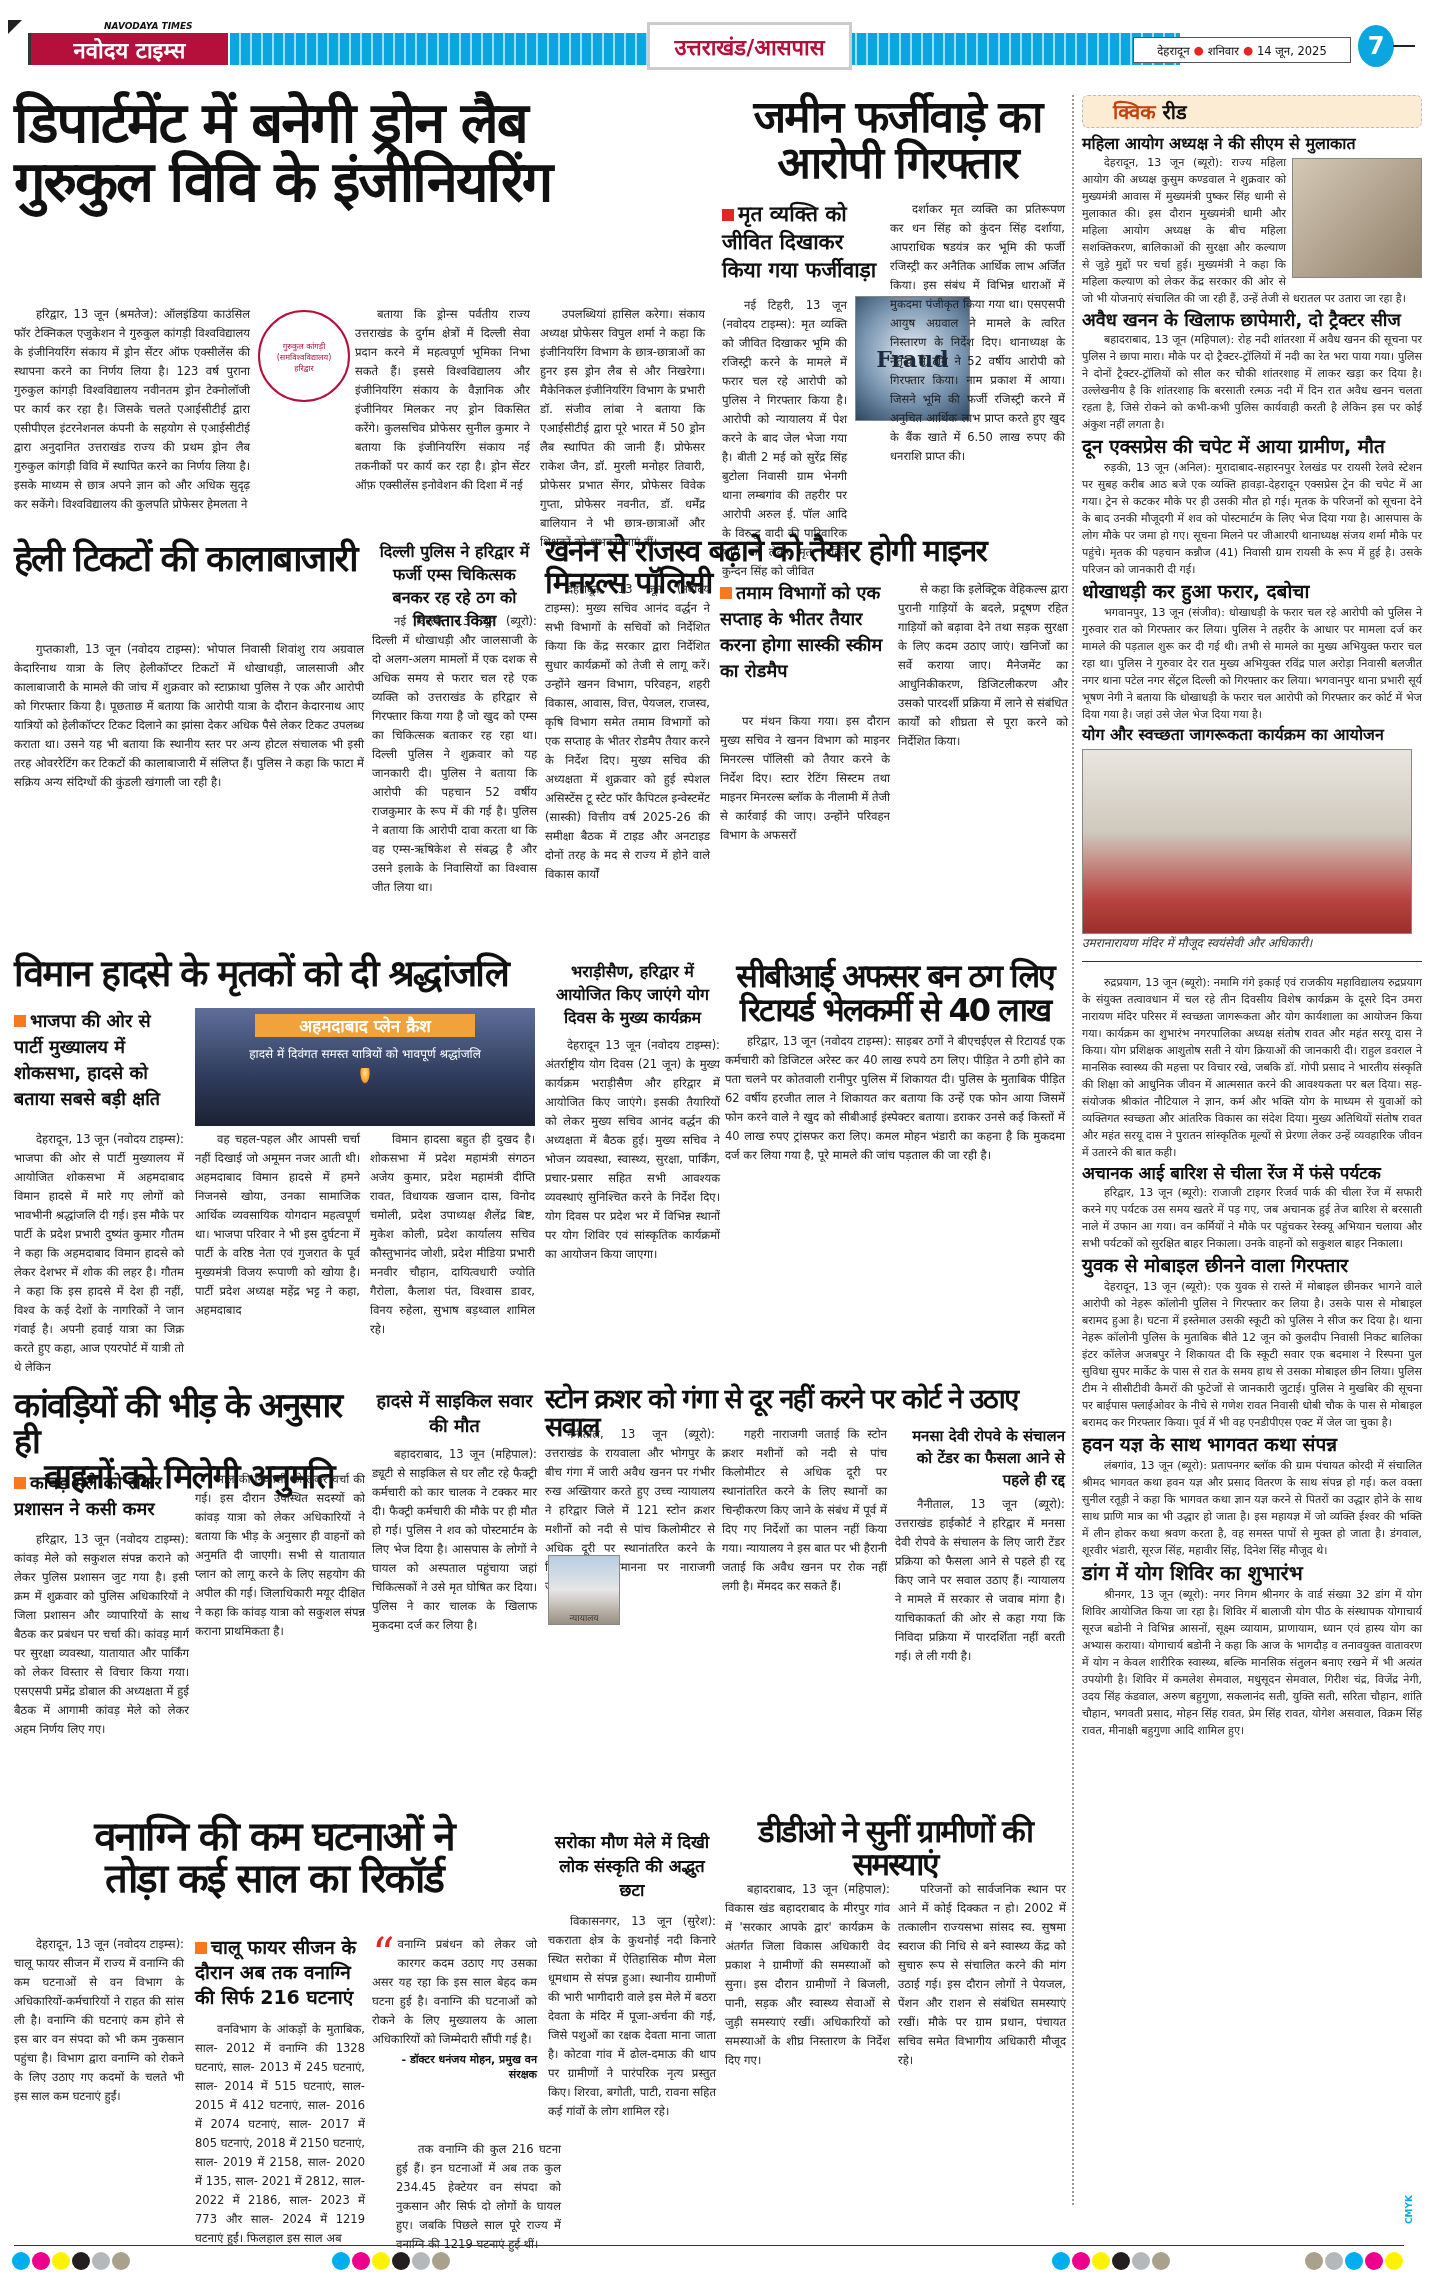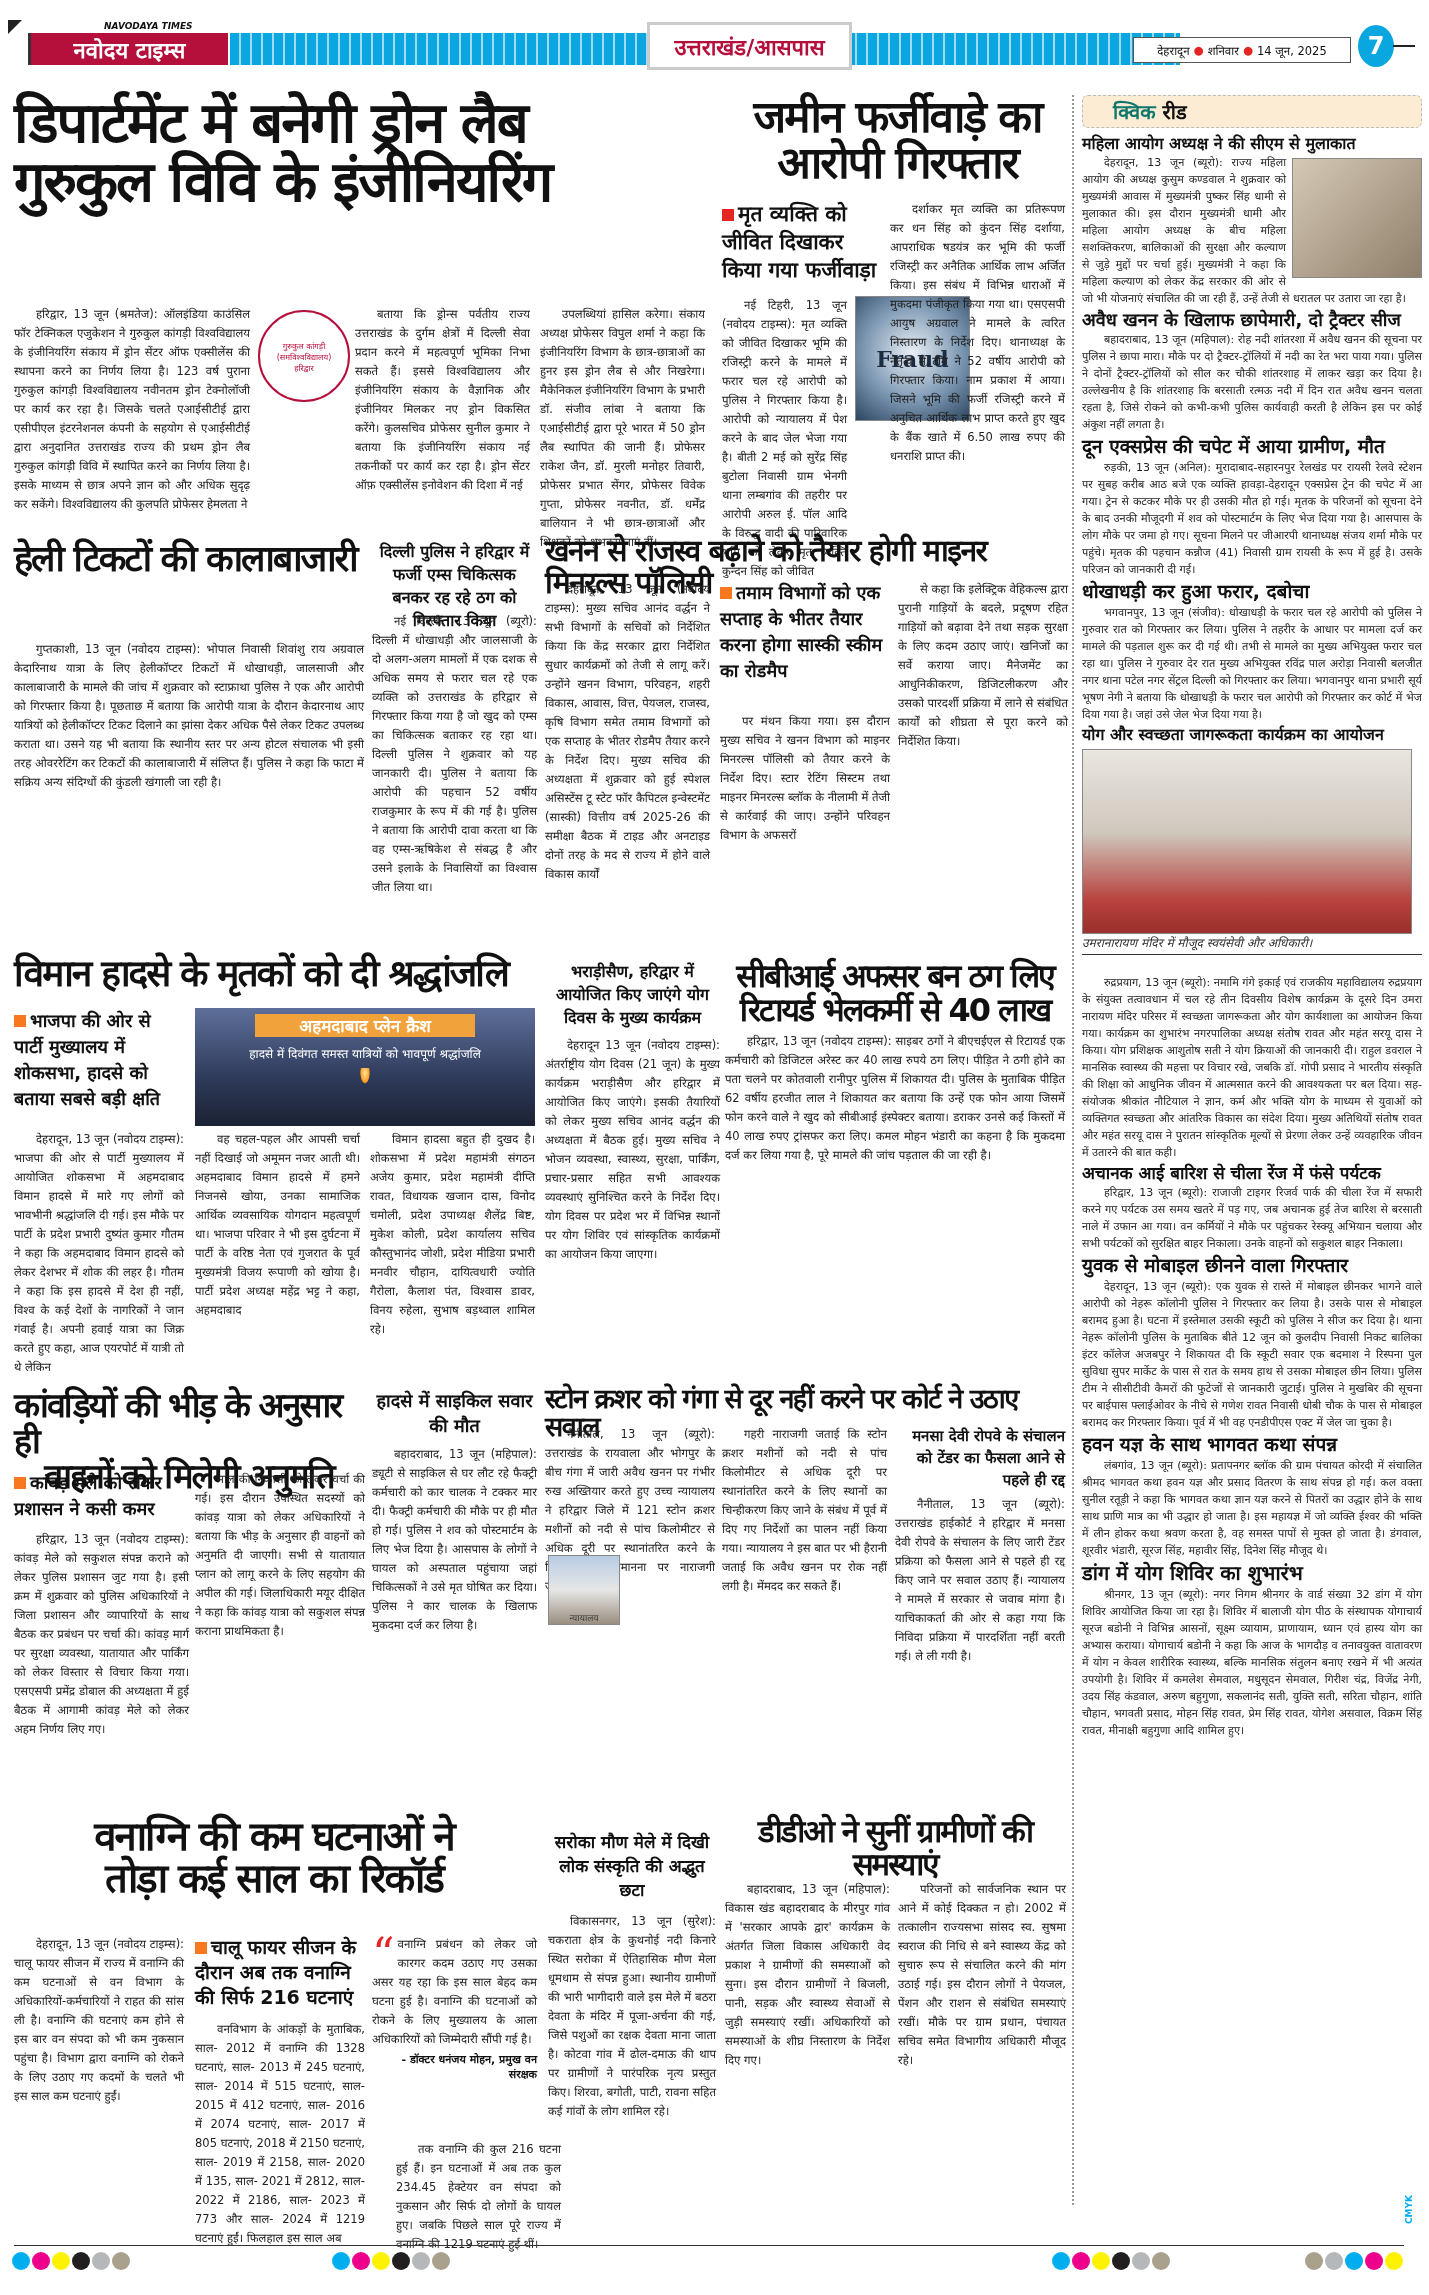--- a/index.html
+++ b/index.html
@@ -73,21 +73,21 @@
   </div>
 <div class="abs photo" style="left:855px;top:296px;width:115px;height:125px;background:radial-gradient(circle at 50% 45%,#e8eef5 0,#7d98b3 55%,#2c4560 100%);align-items:center;">
   <span style="color:#1b2c40;font-size:22px;font-weight:bold;font-family:'DejaVu Serif',serif;">Fraud</span>
 </div>
 <div class="abs txt" style="left:890px;top:200px;width:175px;">
     <p>दर्शाकर मृत व्यक्ति का प्रतिरूपण कर धन सिंह को कुंदन सिंह दर्शाया, आपराधिक षडयंत्र कर भूमि की फर्जी रजिस्ट्री कर अनैतिक आर्थिक लाभ अर्जित किया। इस संबंध में विभिन्न धाराओं में मुकदमा पंजीकृत किया गया था। एसएसपी आयुष अग्रवाल ने मामले के त्वरित निस्तारण के निर्देश दिए। थानाध्यक्ष के नेतृत्व में टीम ने 52 वर्षीय आरोपी को गिरफ्तार किया। नाम प्रकाश में आया। जिसने भूमि की फर्जी रजिस्ट्री करने में अनुचित आर्थिक लाभ प्राप्त करते हुए खुद के बैंक खाते में 6.50 लाख रुपए की धनराशि प्राप्त की।</p>
   </div>
 
 <div class="abs dotted-left" style="left:1072px;top:95px;width:350px;height:2110px;padding-left:8px;">
   <div style="background:#fdecd4;border:1px dashed #bbb;border-radius:6px;padding:2px 30px;font-size:20px;font-weight:bold;">
-    <span style="color:#0f766e;">क्विक</span>
+    <span style="color:#c2410c;">क्विक</span>
     <span>रीड</span>
   </div>
 
   <div style="margin-top:4px;">
     <div style="font-weight:bold;font-size:16px;">महिला आयोग अध्यक्ष ने की सीएम से मुलाकात</div>
     <div class="photo" style="float:right;width:130px;height:120px;margin:4px 0 4px 6px;background:linear-gradient(135deg,#d5c9b6,#8f7f6a);"></div>
     <div class="txt" style="font-size:11px;line-height:17px;">
         <p>देहरादून, 13 जून (ब्यूरो): राज्य महिला आयोग की अध्यक्ष कुसुम कण्डवाल ने शुक्रवार को मुख्यमंत्री आवास में मुख्यमंत्री पुष्कर सिंह धामी से मुलाकात की। इस दौरान मुख्यमंत्री धामी और महिला आयोग अध्यक्ष के बीच महिला सशक्तिकरण, बालिकाओं की सुरक्षा और कल्याण से जुड़े मुद्दों पर चर्चा हुई। मुख्यमंत्री ने कहा कि महिला कल्याण को लेकर केंद्र सरकार की ओर से जो भी योजनाएं संचालित की जा रही हैं, उन्हें तेजी से धरातल पर उतारा जा रहा है।</p>
       </div>
   </div>
@@ -109,21 +109,21 @@
   <div>
     <div style="font-weight:bold;font-size:19px;">धोखाधड़ी कर हुआ फरार, दबोचा</div>
     <div class="txt" style="font-size:11px;line-height:17px;">
         <p>भगवानपुर, 13 जून (संजीव): धोखाधड़ी के फरार चल रहे आरोपी को पुलिस ने गुरुवार रात को गिरफ्तार कर लिया। पुलिस ने तहरीर के आधार पर मामला दर्ज कर मामले की पड़ताल शुरू कर दी गई थी। तभी से मामले का मुख्य अभियुक्त फरार चल रहा था। पुलिस ने गुरुवार देर रात मुख्य अभियुक्त रविंद्र पाल अरोड़ा निवासी बलजीत नगर थाना पटेल नगर सेंट्रल दिल्ली को गिरफ्तार कर लिया। भगवानपुर थाना प्रभारी सूर्य भूषण नेगी ने बताया कि धोखाधड़ी के फरार चल आरोपी को गिरफ्तार कर कोर्ट में भेज दिया गया है। जहां उसे जेल भेज दिया गया है।</p>
       </div>
   </div>
 
   <div>
     <div style="font-weight:bold;font-size:16px;">योग और स्वच्छता जागरूकता कार्यक्रम का आयोजन</div>
     <div class="photo" style="width:330px;height:185px;margin-top:4px;background:linear-gradient(180deg,#e9e6df 0,#cfc8bd 45%,#b8433f 82%,#9a2f2b 100%);"></div>
-    <div class="caption" style="border-bottom:1px solid #333;padding-bottom:3px;margin-bottom:19px;">उमरानारायण मंदिर में मौजूद स्वयंसेवी और अधिकारी।</div>
+    <div class="caption" style="border-bottom:1px solid #333;padding-bottom:10px;margin-bottom:12px;">उमरानारायण मंदिर में मौजूद स्वयंसेवी और अधिकारी।</div>
     <div class="txt" style="font-size:11px;line-height:17px;">
         <p>रुद्रप्रयाग, 13 जून (ब्यूरो): नमामि गंगे इकाई एवं राजकीय महाविद्यालय रुद्रप्रयाग के संयुक्त तत्वावधान में चल रहे तीन दिवसीय विशेष कार्यक्रम के दूसरे दिन उमरा नारायण मंदिर परिसर में स्वच्छता जागरूकता और योग कार्यशाला का आयोजन किया गया। कार्यक्रम का शुभारंभ नगरपालिका अध्यक्ष संतोष रावत और महंत सरयू दास ने किया। योग प्रशिक्षक आशुतोष सती ने योग क्रियाओं की जानकारी दी। राहुल डवराल ने मानसिक स्वास्थ्य की महत्ता पर विचार रखे, जबकि डॉ. गोपी प्रसाद ने भारतीय संस्कृति की शिक्षा को आधुनिक जीवन में आत्मसात करने की आवश्यकता पर बल दिया। सह-संयोजक श्रीकांत नौटियाल ने ज्ञान, कर्म और भक्ति योग के माध्यम से युवाओं को व्यक्तिगत स्वच्छता और आंतरिक विकास का संदेश दिया। मुख्य अतिथियों संतोष रावत और महंत सरयू दास ने पुरातन सांस्कृतिक मूल्यों से प्रेरणा लेकर उन्हें व्यवहारिक जीवन में उतारने की बात कही।</p>
       </div>
   </div>
 
   <div>
     <div style="font-weight:bold;font-size:17px;">अचानक आई बारिश से चीला रेंज में फंसे पर्यटक</div>
     <div class="txt" style="font-size:11px;line-height:17px;">
         <p>हरिद्वार, 13 जून (ब्यूरो): राजाजी टाइगर रिजर्व पार्क की चीला रेंज में सफारी करने गए पर्यटक उस समय खतरे में पड़ गए, जब अचानक हुई तेज बारिश से बरसाती नाले में उफान आ गया। वन कर्मियों ने मौके पर पहुंचकर रेस्क्यू अभियान चलाया और सभी पर्यटकों को सुरक्षित बाहर निकाला। उनके वाहनों को सकुशल बाहर निकाला।</p>
       </div>

